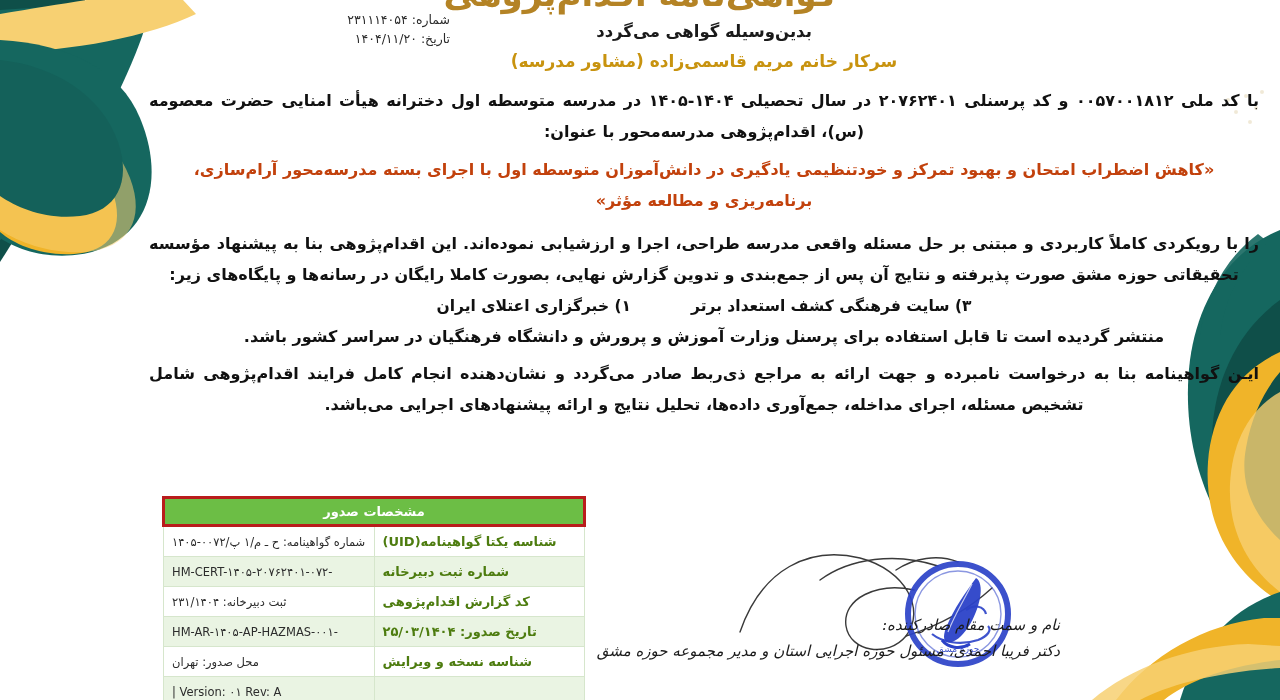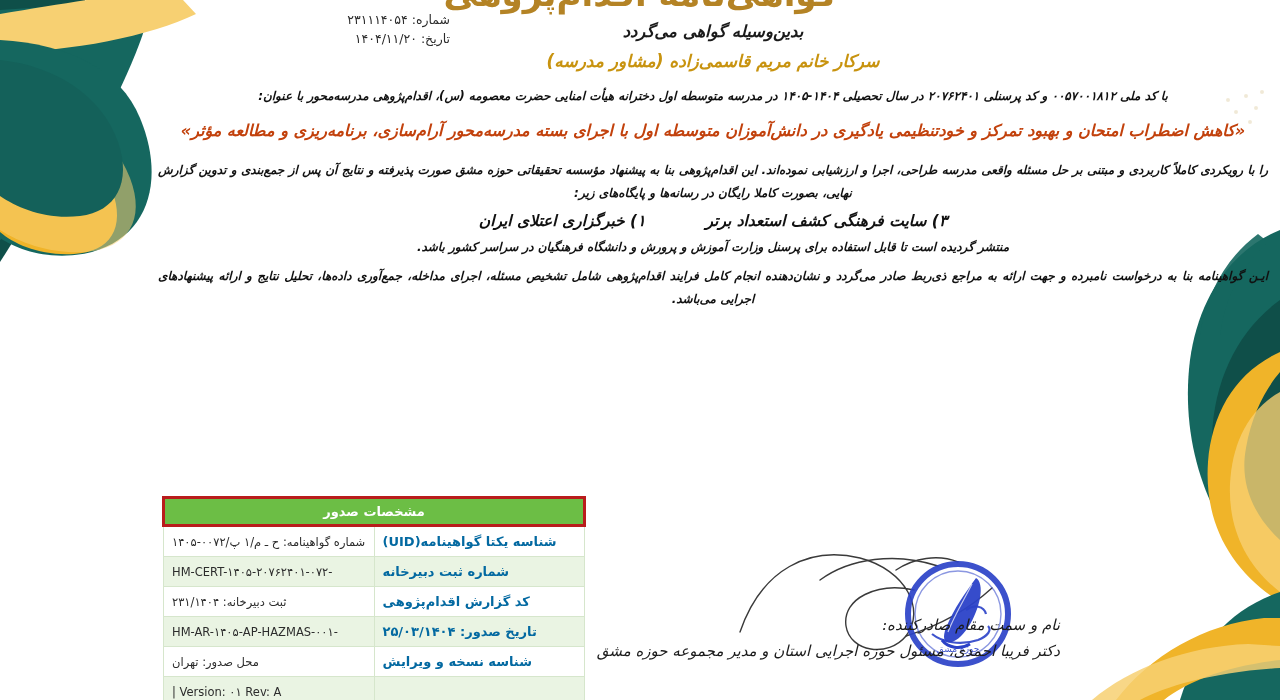--- a/index.html
+++ b/index.html
@@ -35,36 +35,35 @@
     position:absolute;top:-26px;left:0;width:1280px;
     text-align:center;
     font-size:34px;font-weight:bold;color:#b07d1a;
     letter-spacing:2px;
     opacity:.95;
   }
 
   
   .body{
     position:absolute;
-    top:22px;left:158px;
+    top:22px;left:149px;
     width:1110px;
     direction:rtl;text-align:justify;
     color:#171717;
-    font-style:italic;
   }
   .salute{
     font-size:16.5px;font-weight:bold;color:#1a1a1a;
     text-align:center;margin:0 0 10px 0;
   }
   .recipient{
     font-size:17px;font-weight:bold;color:#c8930f;
     text-align:center;margin:10px 0 14px 0;
   }
   .para{
-    font-size:12px;font-weight:bold;line-height:1.95;
+    font-size:16px;font-weight:bold;line-height:1.95;
     margin:0 0 6px 0;color:#111;
     text-align:justify;text-align-last:center;
   }
   .title-gold{
     font-size:16px;font-weight:bold;color:#c2410c;
     line-height:1.9;text-align:center;margin:8px 0 12px 0;
   }
   .venues{
     display:flex;flex-direction:row-reverse;justify-content:center;
     gap:60px;font-size:15.5px;font-weight:bold;margin:6px 0 6px 0;
@@ -84,21 +83,21 @@
   table.issue th.head{
     background:#6cbe45;color:#ffffff;font-weight:bold;
     font-size:13px;text-align:center;padding:5px 6px;
     border:3px solid #b91c1c;
   }
   table.issue td{
     border:1px solid #d6e6cc;
     padding:4px 8px;height:21px;vertical-align:middle;
   }
   table.issue td.label{
-    width:47%;text-align:left;font-weight:bold;font-size:13px;color:#0369a1;
+    width:47%;text-align:left;font-weight:bold;font-size:13px;color:#4d7c0f;
     direction:rtl;
   }
   table.issue td.value{
     width:53%;text-align:left;font-size:11.5px;color:#2c2c2c;
     direction:rtl;white-space:nowrap;
   }
   tr.alt td{background:#eaf4e3;}
   tr.plain td{background:#ffffff;}
 
   

